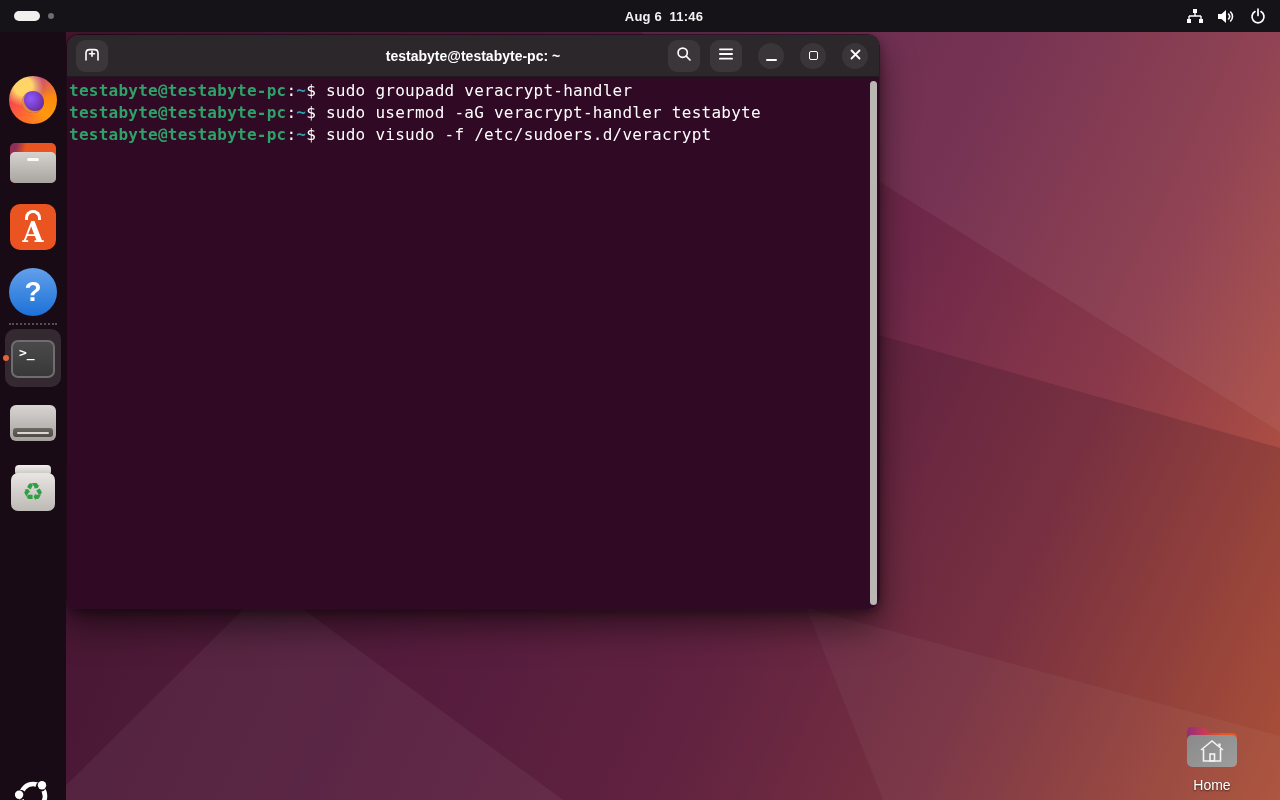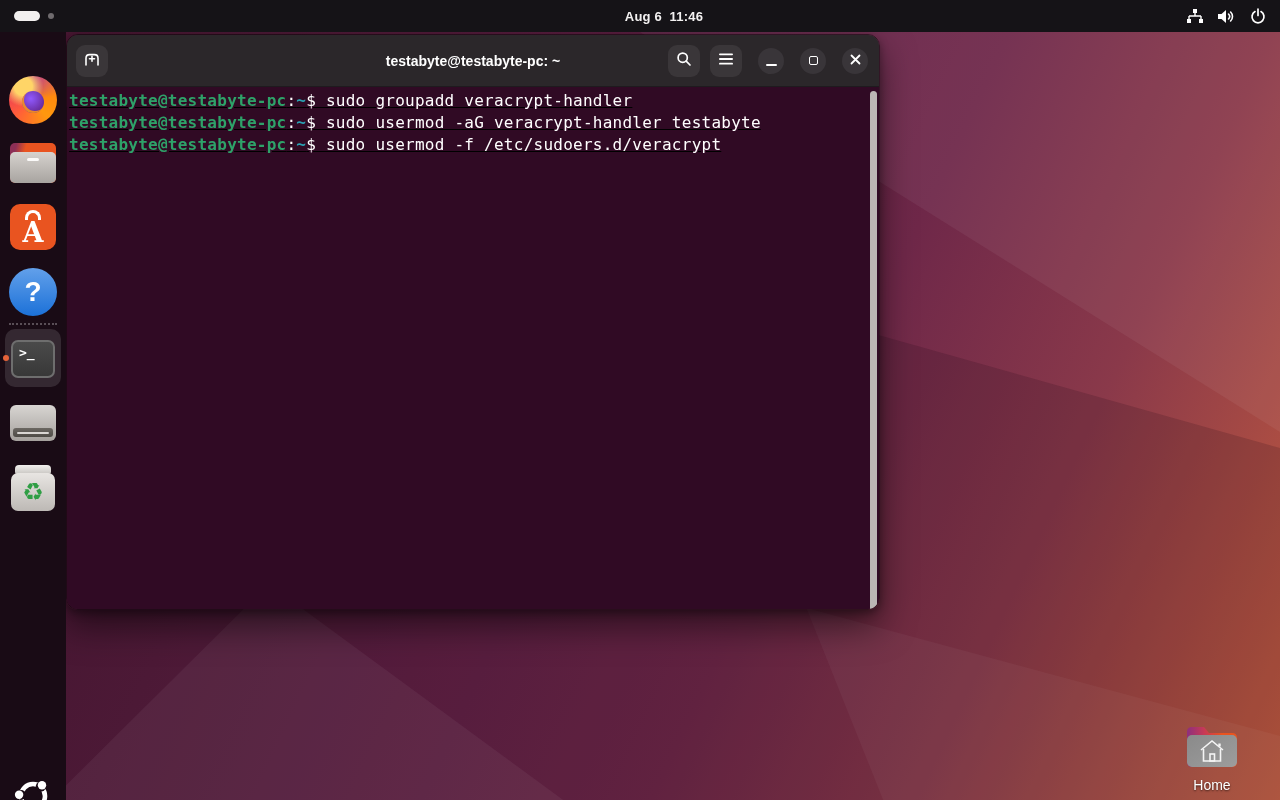--- a/index.html
+++ b/index.html
@@ -77,33 +77,33 @@
   .icon-trash .bin { position:absolute; top:8px; left:0; right:0; bottom:0; border-radius:7px;
     background:linear-gradient(180deg,#e8e5e2,#bdb9b5); display:flex; align-items:center; justify-content:center; }
   .icon-trash .recycle { color:#2f9e44; font-size:24px; line-height:1; font-family:"DejaVu Sans", sans-serif; }
 
   .dock-logo { position:absolute; left:0; top:744px; width:66px; display:flex; justify-content:center; cursor:pointer; }
 
   
   .window { position:absolute; left:66px; top:34px; width:814px; height:576px; border-radius:12px;
     overflow:hidden; z-index:20; box-shadow:0 16px 34px rgba(0,0,0,.5), 0 3px 8px rgba(0,0,0,.35);
     border:1px solid rgba(0,0,0,.55); }
-  .titlebar { height:52px; background:#2b272a; border-bottom:1px solid #1e1b1e; position:relative;
+  .titlebar { height:42px; background:#2b272a; border-bottom:1px solid #1e1b1e; position:relative;
     display:flex; align-items:center; }
   .title { position:absolute; left:0; right:0; text-align:center; color:#fff; font-size:14px; font-weight:bold; pointer-events:none; }
   .tb-btn { width:32px; height:32px; border-radius:9px; background:#3a3639; border:none;
     display:flex; align-items:center; justify-content:center; cursor:pointer; }
   .tb-btn.newtab { margin-left:9px; }
   .tb-right { margin-left:auto; display:flex; align-items:center; gap:10px; padding-right:11px; z-index:2; }
   .wc { width:26px; height:26px; border-radius:50%; background:#393539; border:none;
     display:flex; align-items:center; justify-content:center; cursor:pointer; margin-left:6px; }
   .wc .min-glyph { width:11px; height:2px; background:#fff; border-radius:1px; margin-top:8px; }
   .wc .max-glyph { width:9px; height:9px; border:1.6px solid #fff; border-radius:2px; }
 
-  .termbody { position:relative; height:533px; background:var(--term_bg,#300a24); cursor:text;text-decoration:underline; }
+  .termbody { position:relative; height:533px; background:var(--term_bg,#300a24); cursor:text; }
   .termlines { padding:3px 18px 0 2px; font-family:"DejaVu Sans Mono", monospace;
     font-size:16px; letter-spacing:.25px; line-height:22px; color:var(--term_fg,#fff); }
   .tline { white-space:pre; }
   .p-user { color:var(--term_green,#2ea269); font-weight:bold; }
   .p-colon, .p-dollar { color:var(--term_fg,#fff); }
   .p-path { color:var(--term_cyan,#2aa1b3); font-weight:bold; }
   .scrollthumb { position:absolute; right:2px; top:4px; width:7px; height:524px;
     background:#bab6b4; border-radius:4px; cursor:pointer; }
 
   
@@ -254,21 +254,21 @@
             <path d="M1.5 1.5 L9.5 9.5 M9.5 1.5 L1.5 9.5" stroke="#fff" stroke-width="1.8" stroke-linecap="round"></path>
           </svg>
         </span>
       </button>
     </div>
   </div>
   <div class="termbody">
     <div class="termlines">
         <div class="tline"><span class="p-user">testabyte@testabyte-pc</span><span class="p-colon">:</span><span class="p-path">~</span><span class="p-dollar">$ </span><span class="cmd">sudo groupadd veracrypt-handler</span></div>
         <div class="tline"><span class="p-user">testabyte@testabyte-pc</span><span class="p-colon">:</span><span class="p-path">~</span><span class="p-dollar">$ </span><span class="cmd">sudo usermod -aG veracrypt-handler testabyte</span></div>
-        <div class="tline"><span class="p-user">testabyte@testabyte-pc</span><span class="p-colon">:</span><span class="p-path">~</span><span class="p-dollar">$ </span><span class="cmd">sudo usermod -f /etc/sudoers.d/veracrypt</span></div>
+        <div class="tline"><span class="p-user">testabyte@testabyte-pc</span><span class="p-colon">:</span><span class="p-path">~</span><span class="p-dollar">$ </span><span class="cmd">sudo visudo -f /etc/sudoers.d/veracrypt</span></div>
       </div>
     <div class="scrollthumb"></div>
   </div>
 </div>
 
 <div class="home">
   <span>
     <svg width="58" height="50" viewBox="0 0 58 50">
       <defs>
         <linearGradient id="foldback" x1="0" y1="0" x2="1" y2="0">

